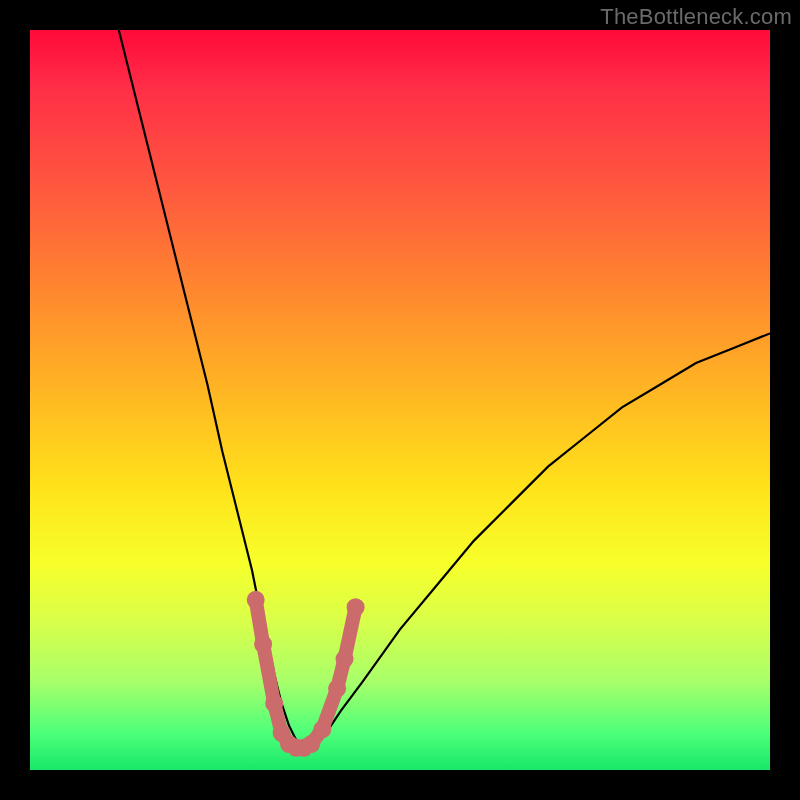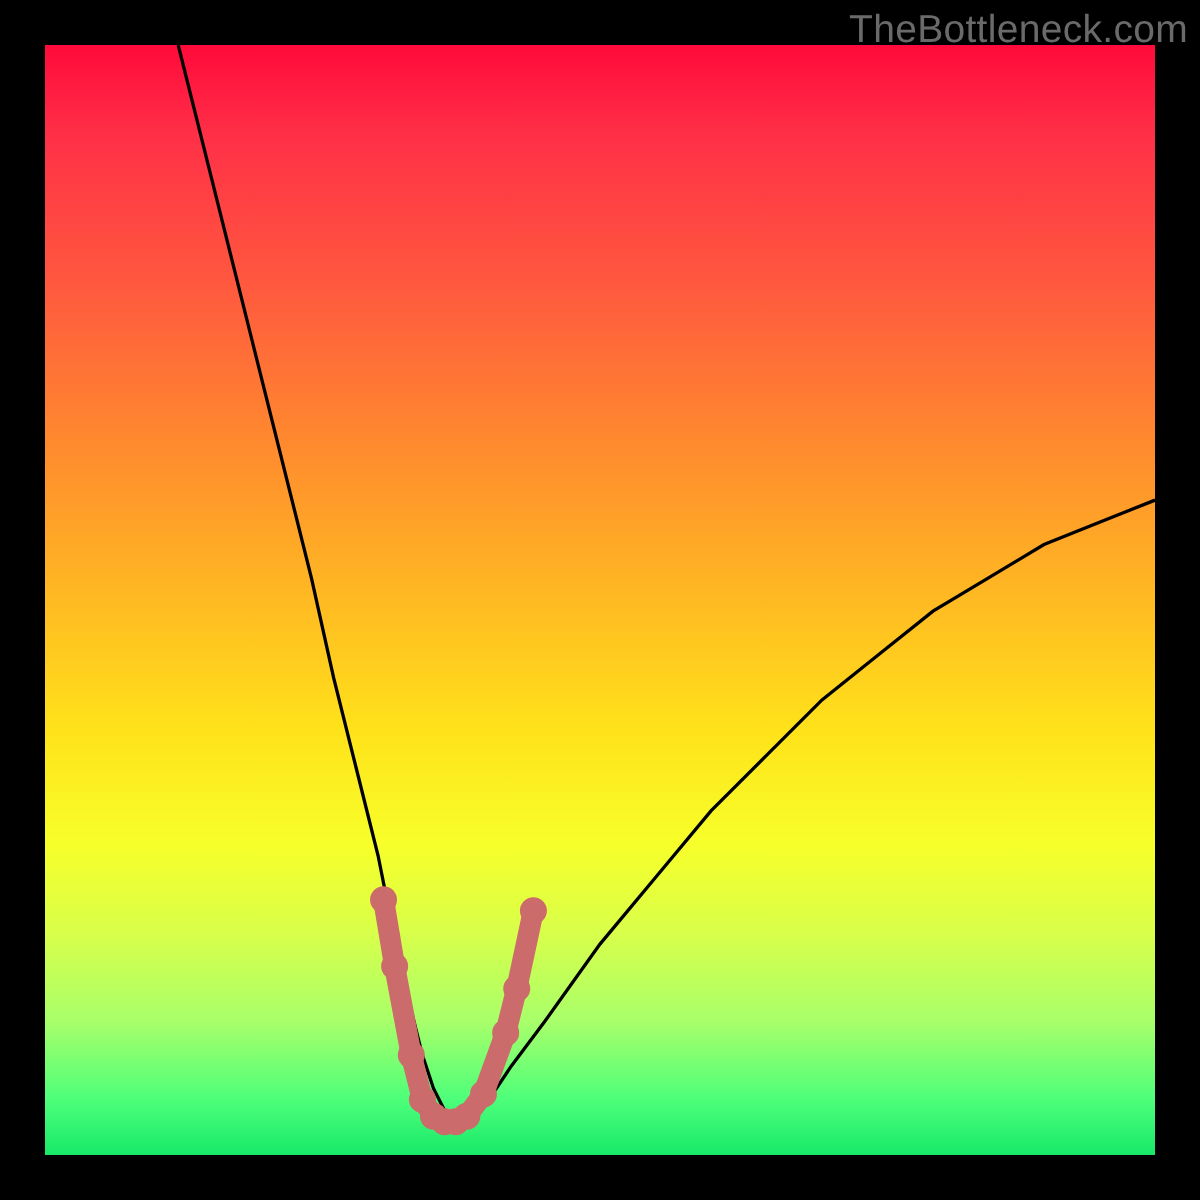--- a/index.html
+++ b/index.html
@@ -38,21 +38,21 @@
       #a8ff6a 88%,
       #4dff7a 95%,
       #18e869 100%
     );
   }
   .watermark {
     position: absolute;
     top: 4px;
     right: 8px;
     color: #6a6a6a;
-    font-size: 26px;
+    font-size: 22px;
     font-weight: 500;
     letter-spacing: 0.2px;
     user-select: none;
   }
   svg.curve {
     position: absolute;
     left: 0;
     top: 0;
     width: 740px;
     height: 740px;

